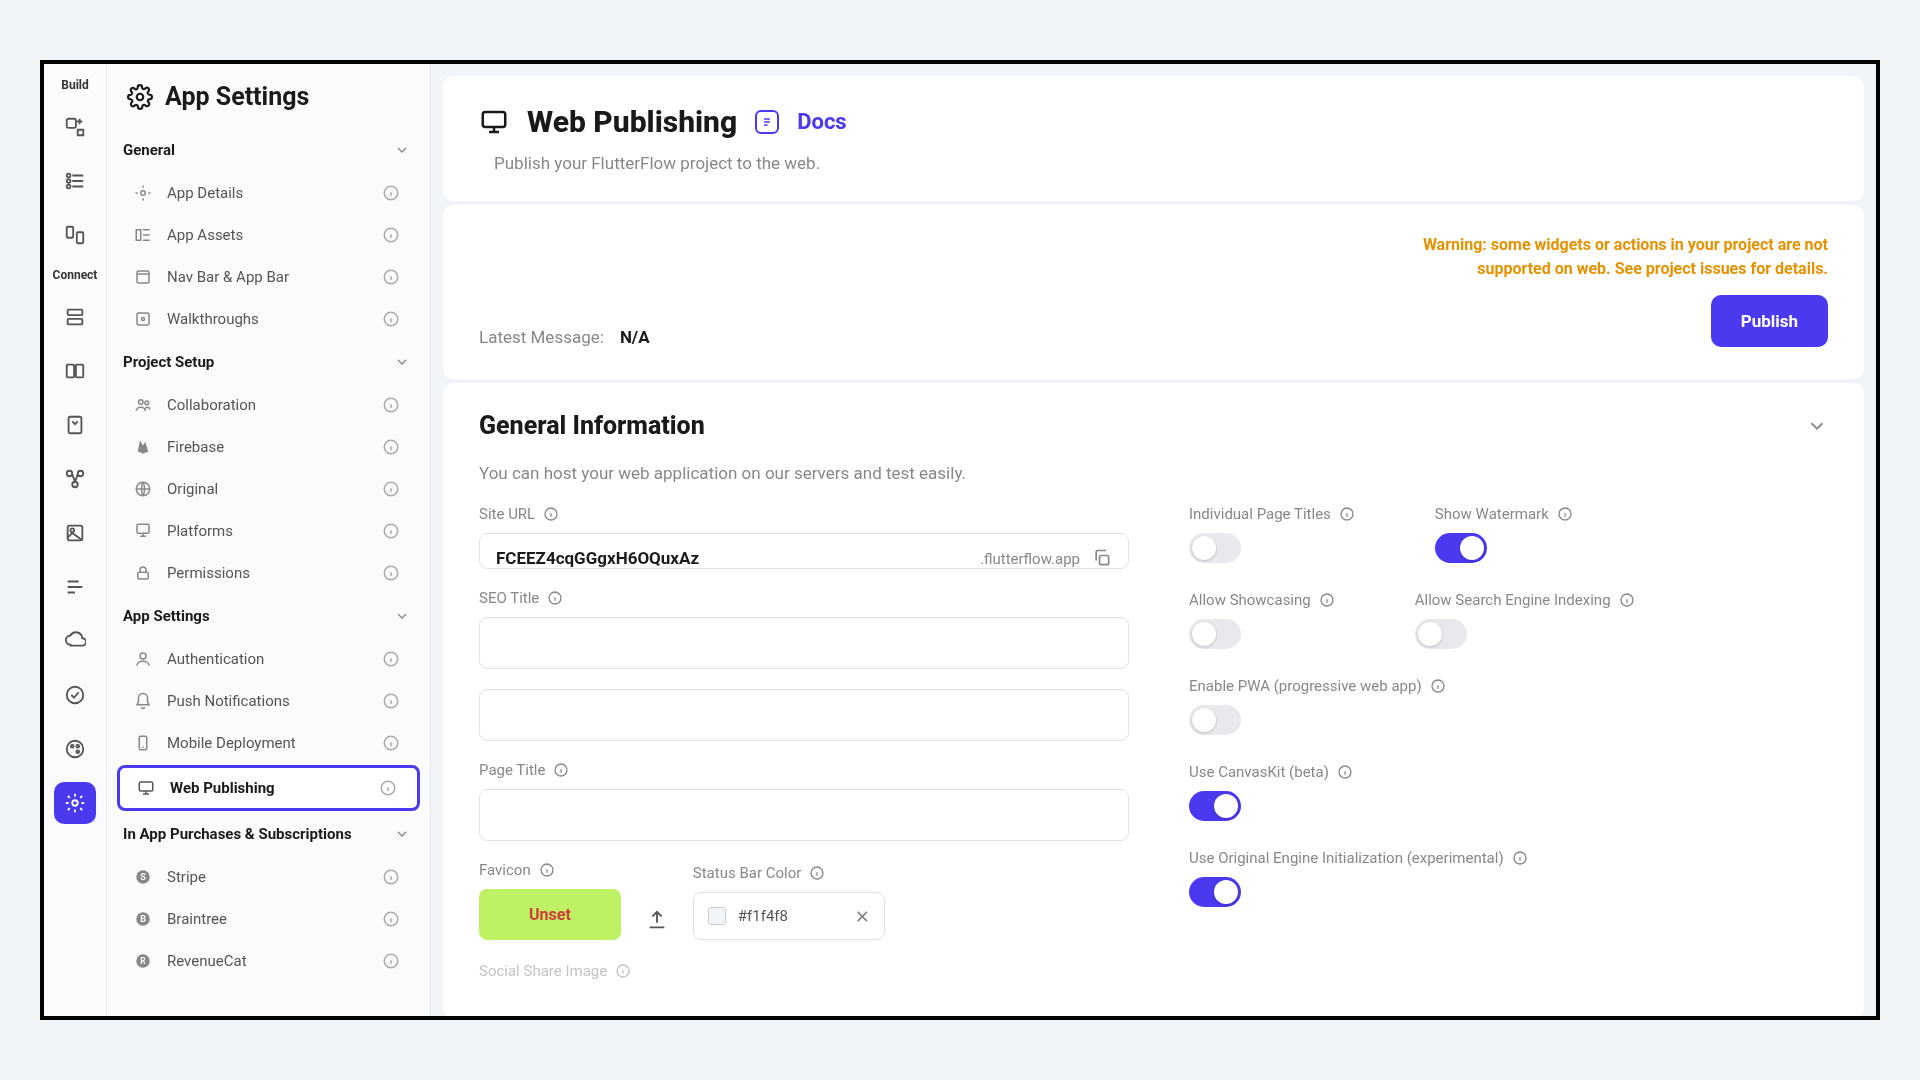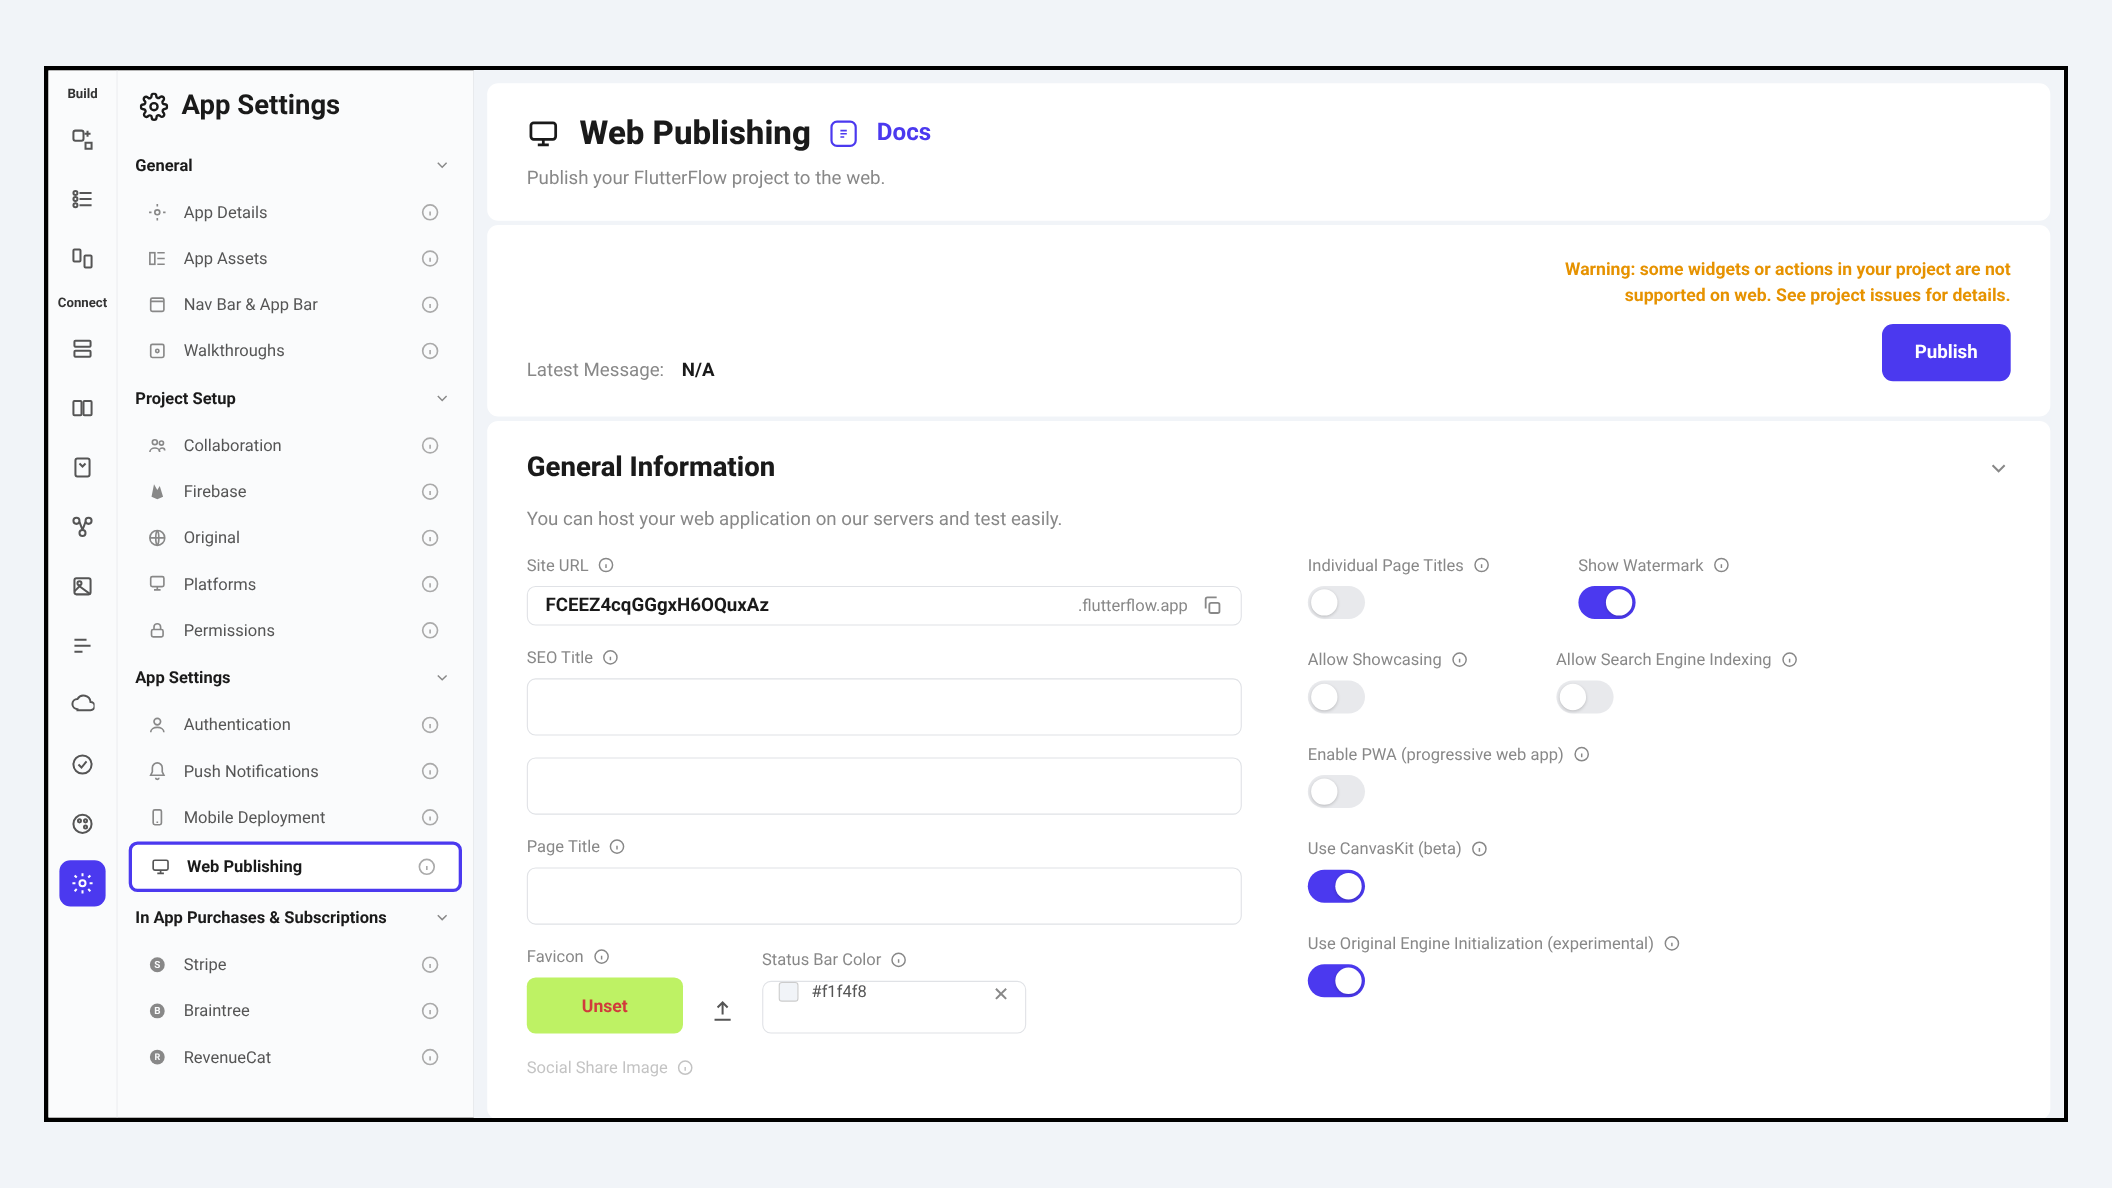--- a/index.html
+++ b/index.html
@@ -23,46 +23,46 @@
 .nav-label { flex:1; font-size:15px; color:#555; }
 .nav-item.active .nav-label { color:#1a1a1a; font-weight:700; }
 .info-icon { width:18px; height:18px; color:#aaa; }
 .main { flex:1; background:#f1f4f8; overflow-y:auto; padding:12px; }
 .card { background:#fff; border-radius:10px; padding:28px 36px; margin-bottom:4px; }
 .header-row { display:flex; align-items:center; gap:18px; }
 .header-icon { width:30px; height:30px; color:#1a1a1a; }
 .header-title { font-size:30px; font-weight:800; color:#1a1a1a; }
 .docs-badge { width:24px; height:24px; border:2px solid #4b39ef; border-radius:6px; color:#4b39ef; display:flex; align-items:center; justify-content:center; }
 .docs-link { font-size:22px; font-weight:700; color:#4b39ef; cursor:pointer; }
-.subtitle { font-size:17px; color:#888; margin-top:14px; }
+.subtitle { font-size:17px; color:#888; margin-top:14px;margin-left:15px; }
 .status-card { display:flex; align-items:flex-end; justify-content:space-between; padding:28px 36px 32px; }
 .status-left { display:flex; gap:16px; font-size:17px; }
 .status-label { color:#888;text-align:right; }
 .status-value { color:#1a1a1a; font-weight:700; }
 .status-right { text-align:right; max-width:440px; }
 .warning { font-size:16px; font-weight:700; color:#e69200; margin-bottom:14px; line-height:1.5; }
 .publish-btn { background:#4b39ef; color:#fff; border:none; padding:16px 30px; border-radius:10px; font-size:17px; font-weight:700; cursor:pointer; }
 .section-header { display:flex; justify-content:space-between; align-items:center; }
 .section-title { font-size:25px; font-weight:800; color:#1a1a1a; }
 .section-sub { font-size:17px; color:#888; margin-top:23px; margin-bottom:22px; }
 .form-grid { display:flex; gap:60px; }
 .form-left { flex:0 0 650px; }
 .form-right { flex:1; }
 .field { margin-bottom:20px; }
 .field-label { display:flex; align-items:center; gap:8px; font-size:15px; color:#888; margin-bottom:10px; }
 .field-label svg { width:16px; height:16px; }
 .text-input { width:100%; height:52px; border:1px solid #e0e2e6; border-radius:8px; padding:0 16px; font-size:16px; color:#333; background:#fff; }
-.url-input { display:flex; align-items:center; height:36px; border:1px solid #e0e2e6; border-radius:8px; padding:0 16px; background:#fff; }
+.url-input { display:flex; align-items:flex-end; height:36px; border:1px solid #e0e2e6; border-radius:8px; padding:0 16px; background:#fff; }
 .url-input input { border:none; flex:1; font-size:17px; font-weight:700; color:#1a1a1a; outline:none; }
 .url-suffix { font-size:15px; color:#888; margin-right:12px; }
 .copy-btn { width:20px; height:20px; color:#888; cursor:pointer; }
 .favicon-row { display:flex; gap:16px; align-items:flex-end; }
 .unset-btn { background:#bef264; color:#d13b3b; border:none; padding:16px 50px; border-radius:8px; font-size:16px; font-weight:700; cursor:pointer; }
 .upload-btn { width:40px; height:40px; display:flex; align-items:center; justify-content:center; cursor:pointer; color:#555; }
-.color-input { display:flex; gap:12px; height:48px; border:1px solid #e0e2e6; border-radius:8px; padding:0 14px; width:240px; }
+.color-input { display:flex; align-items:center; gap:12px; height:48px; border:1px solid #e0e2e6; border-radius:8px; padding:0 14px; width:192px; }
 .color-swatch { width:18px; height:18px; border:1px solid #ccc; border-radius:3px; background:#f1f4f8; }
 .color-value { flex:1; font-size:15px; color:#555; }
 .clear-btn { color:#888; cursor:pointer; font-size:18px; }
 .toggle-row { display:flex; gap:80px; margin-bottom:28px; }
 .toggle-item { display:flex; flex-direction:column; gap:10px; }
 .toggle-label { display:flex; align-items:center; gap:8px; font-size:15px; color:#888; }
 .toggle { width:52px; height:30px; border-radius:15px; background:#e8e9ec; position:relative; cursor:pointer; }
 .toggle.on { background:#4b39ef; }
 .toggle-knob { width:24px; height:24px; border-radius:50%; background:#fff; position:absolute; top:3px; left:3px; transition:left .15s; box-shadow:0 1px 3px rgba(0,0,0,.2); }
 .toggle.on .toggle-knob { left:25px; }

